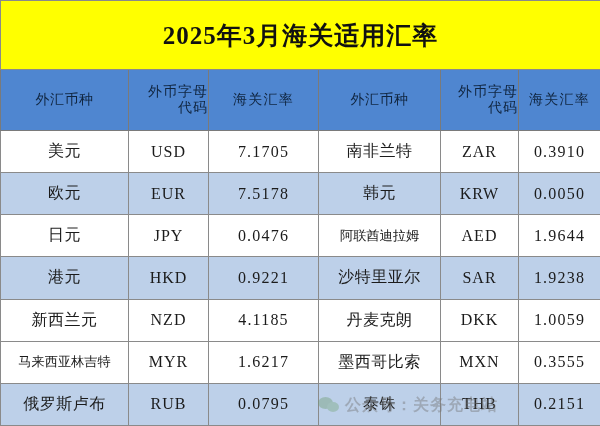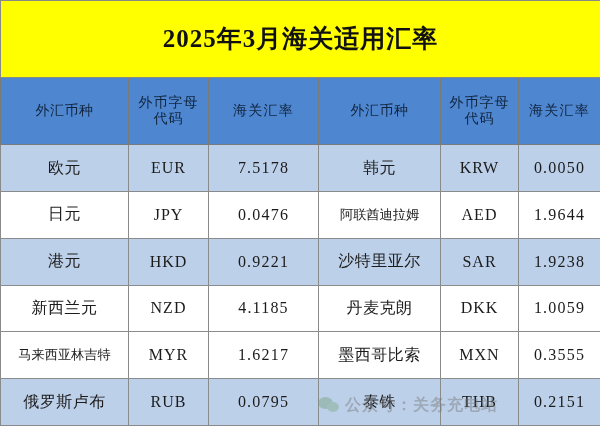--- a/index.html
+++ b/index.html
@@ -56,20 +56,21 @@
     line-height: 1.12;
     border-color: #7a7a7a;
   }
   td.hdr-two-line {
     font-size: 13.5px;
     padding: 0 1px;
   }
   td.hdr-two-line .l1,
   td.hdr-two-line .l2 {
     display: block;
+    text-align: right;
   }
   
   tr.body-row td {
     height: 28.2px;
     font-size: 16px;
     color: #1b1b1b;
   }
   tr.body-row.odd td { background: #ffffff; }
   tr.body-row.even td { background: #bdd0e9; }
 
@@ -150,20 +151,28 @@
         </td>
         <td class="c-rate">海关汇率</td>
         <td class="c-name2 mid-div">外汇币种</td>
         <td class="c-code2 hdr-two-line">
           <span class="l1">外币字母</span>
           <span class="l2">代码</span>
         </td>
         <td class="c-rate2">海关汇率</td>
       </tr>
 
+      <tr class="body-row odd">
+        <td class="c-name">美元</td>
+        <td class="c-code">USD</td>
+        <td class="c-rate">7.1705</td>
+        <td class="c-name2 mid-div">南非兰特</td>
+        <td class="c-code2">ZAR</td>
+        <td class="c-rate2">0.3910</td>
+      </tr>
 
       <tr class="body-row even">
         <td class="c-name">欧元</td>
         <td class="c-code">EUR</td>
         <td class="c-rate">7.5178</td>
         <td class="c-name2 mid-div">韩元</td>
         <td class="c-code2">KRW</td>
         <td class="c-rate2">0.0050</td>
       </tr>
 

